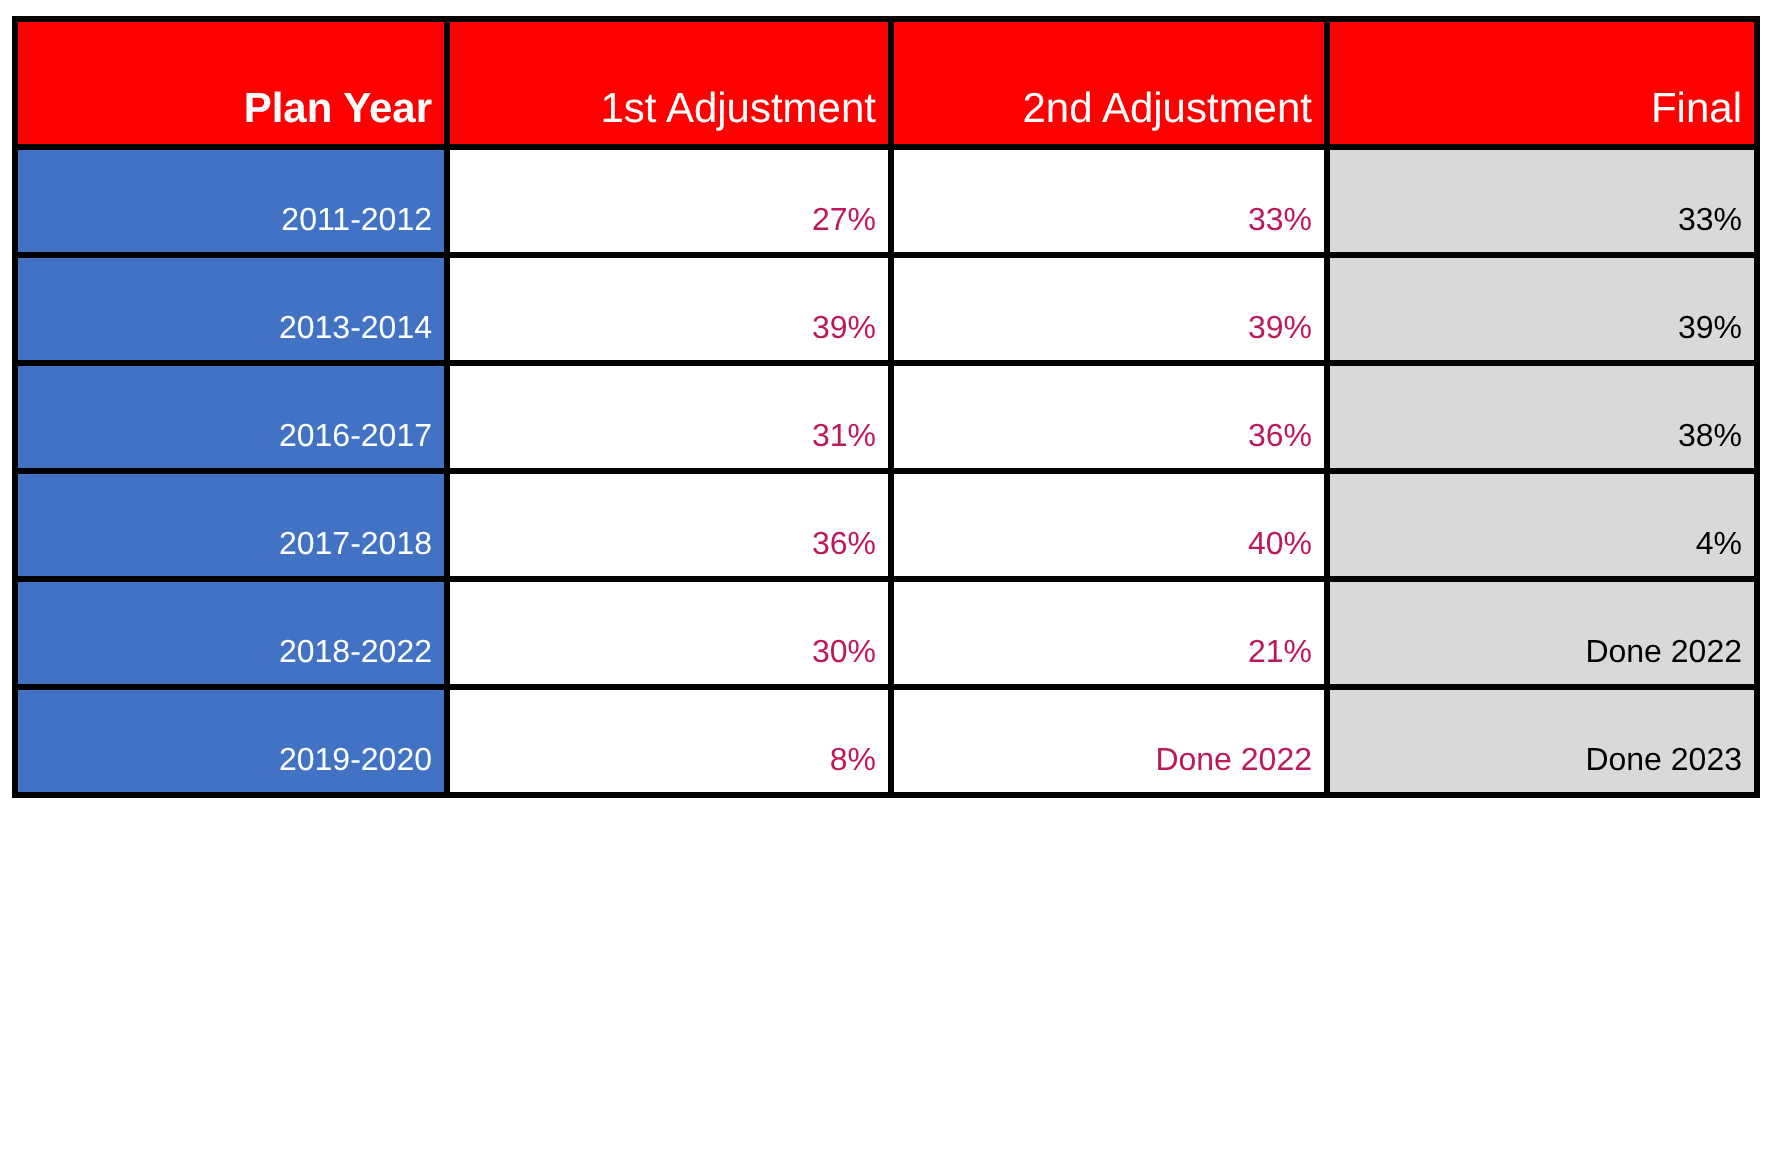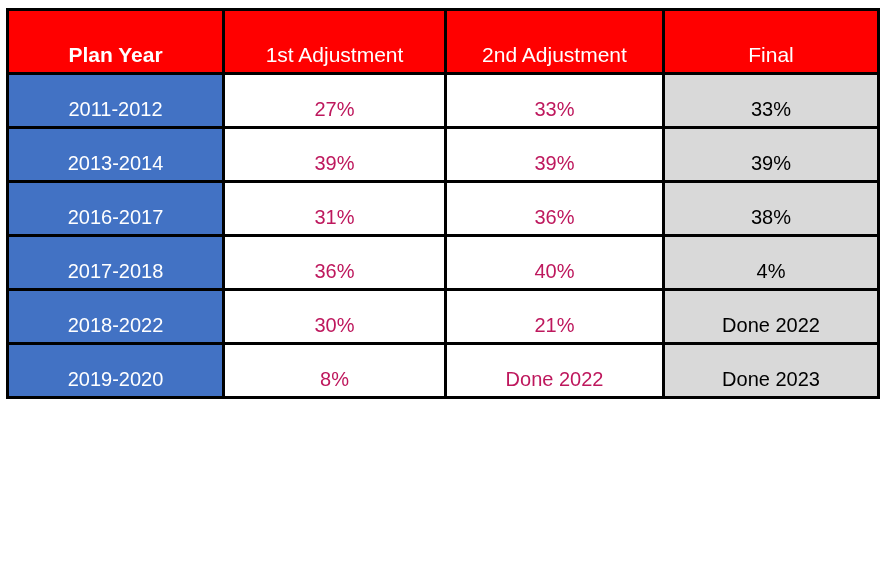--- a/index.html
+++ b/index.html
@@ -31,21 +31,21 @@
   table.plan-table col.c-year   { width: 216px; }
   table.plan-table col.c-adj1   { width: 222px; }
   table.plan-table col.c-adj2   { width: 218px; }
   table.plan-table col.c-final  { width: 215px; }
 
   table.plan-table th,
   table.plan-table td {
     border: 3px solid #000000;
     padding: 0 6px 6px 6px;
     margin: 0;
-    text-align: center;
+    text-align: right;
     vertical-align: bottom;
     box-sizing: border-box;
     overflow: hidden;
     white-space: nowrap;
   }
 
   
   tr.header-row th {
     background: #ff0000;
     color: #ffffff;
@@ -54,21 +54,21 @@
     font-weight: normal;
     line-height: 1.1;
   }
   tr.header-row th.th-plan-year {
     font-weight: bold;
   }
 
   
   tr.data-row td {
     height: 54px;
-    font-size: 20px;
+    font-size: 16px;
     line-height: 1.1;
   }
   td.cell-year {
     background: #4272c4;
     color: #ffffff;
   }
   td.cell-adj {
     background: #ffffff;
     color: #be185d;
   }

